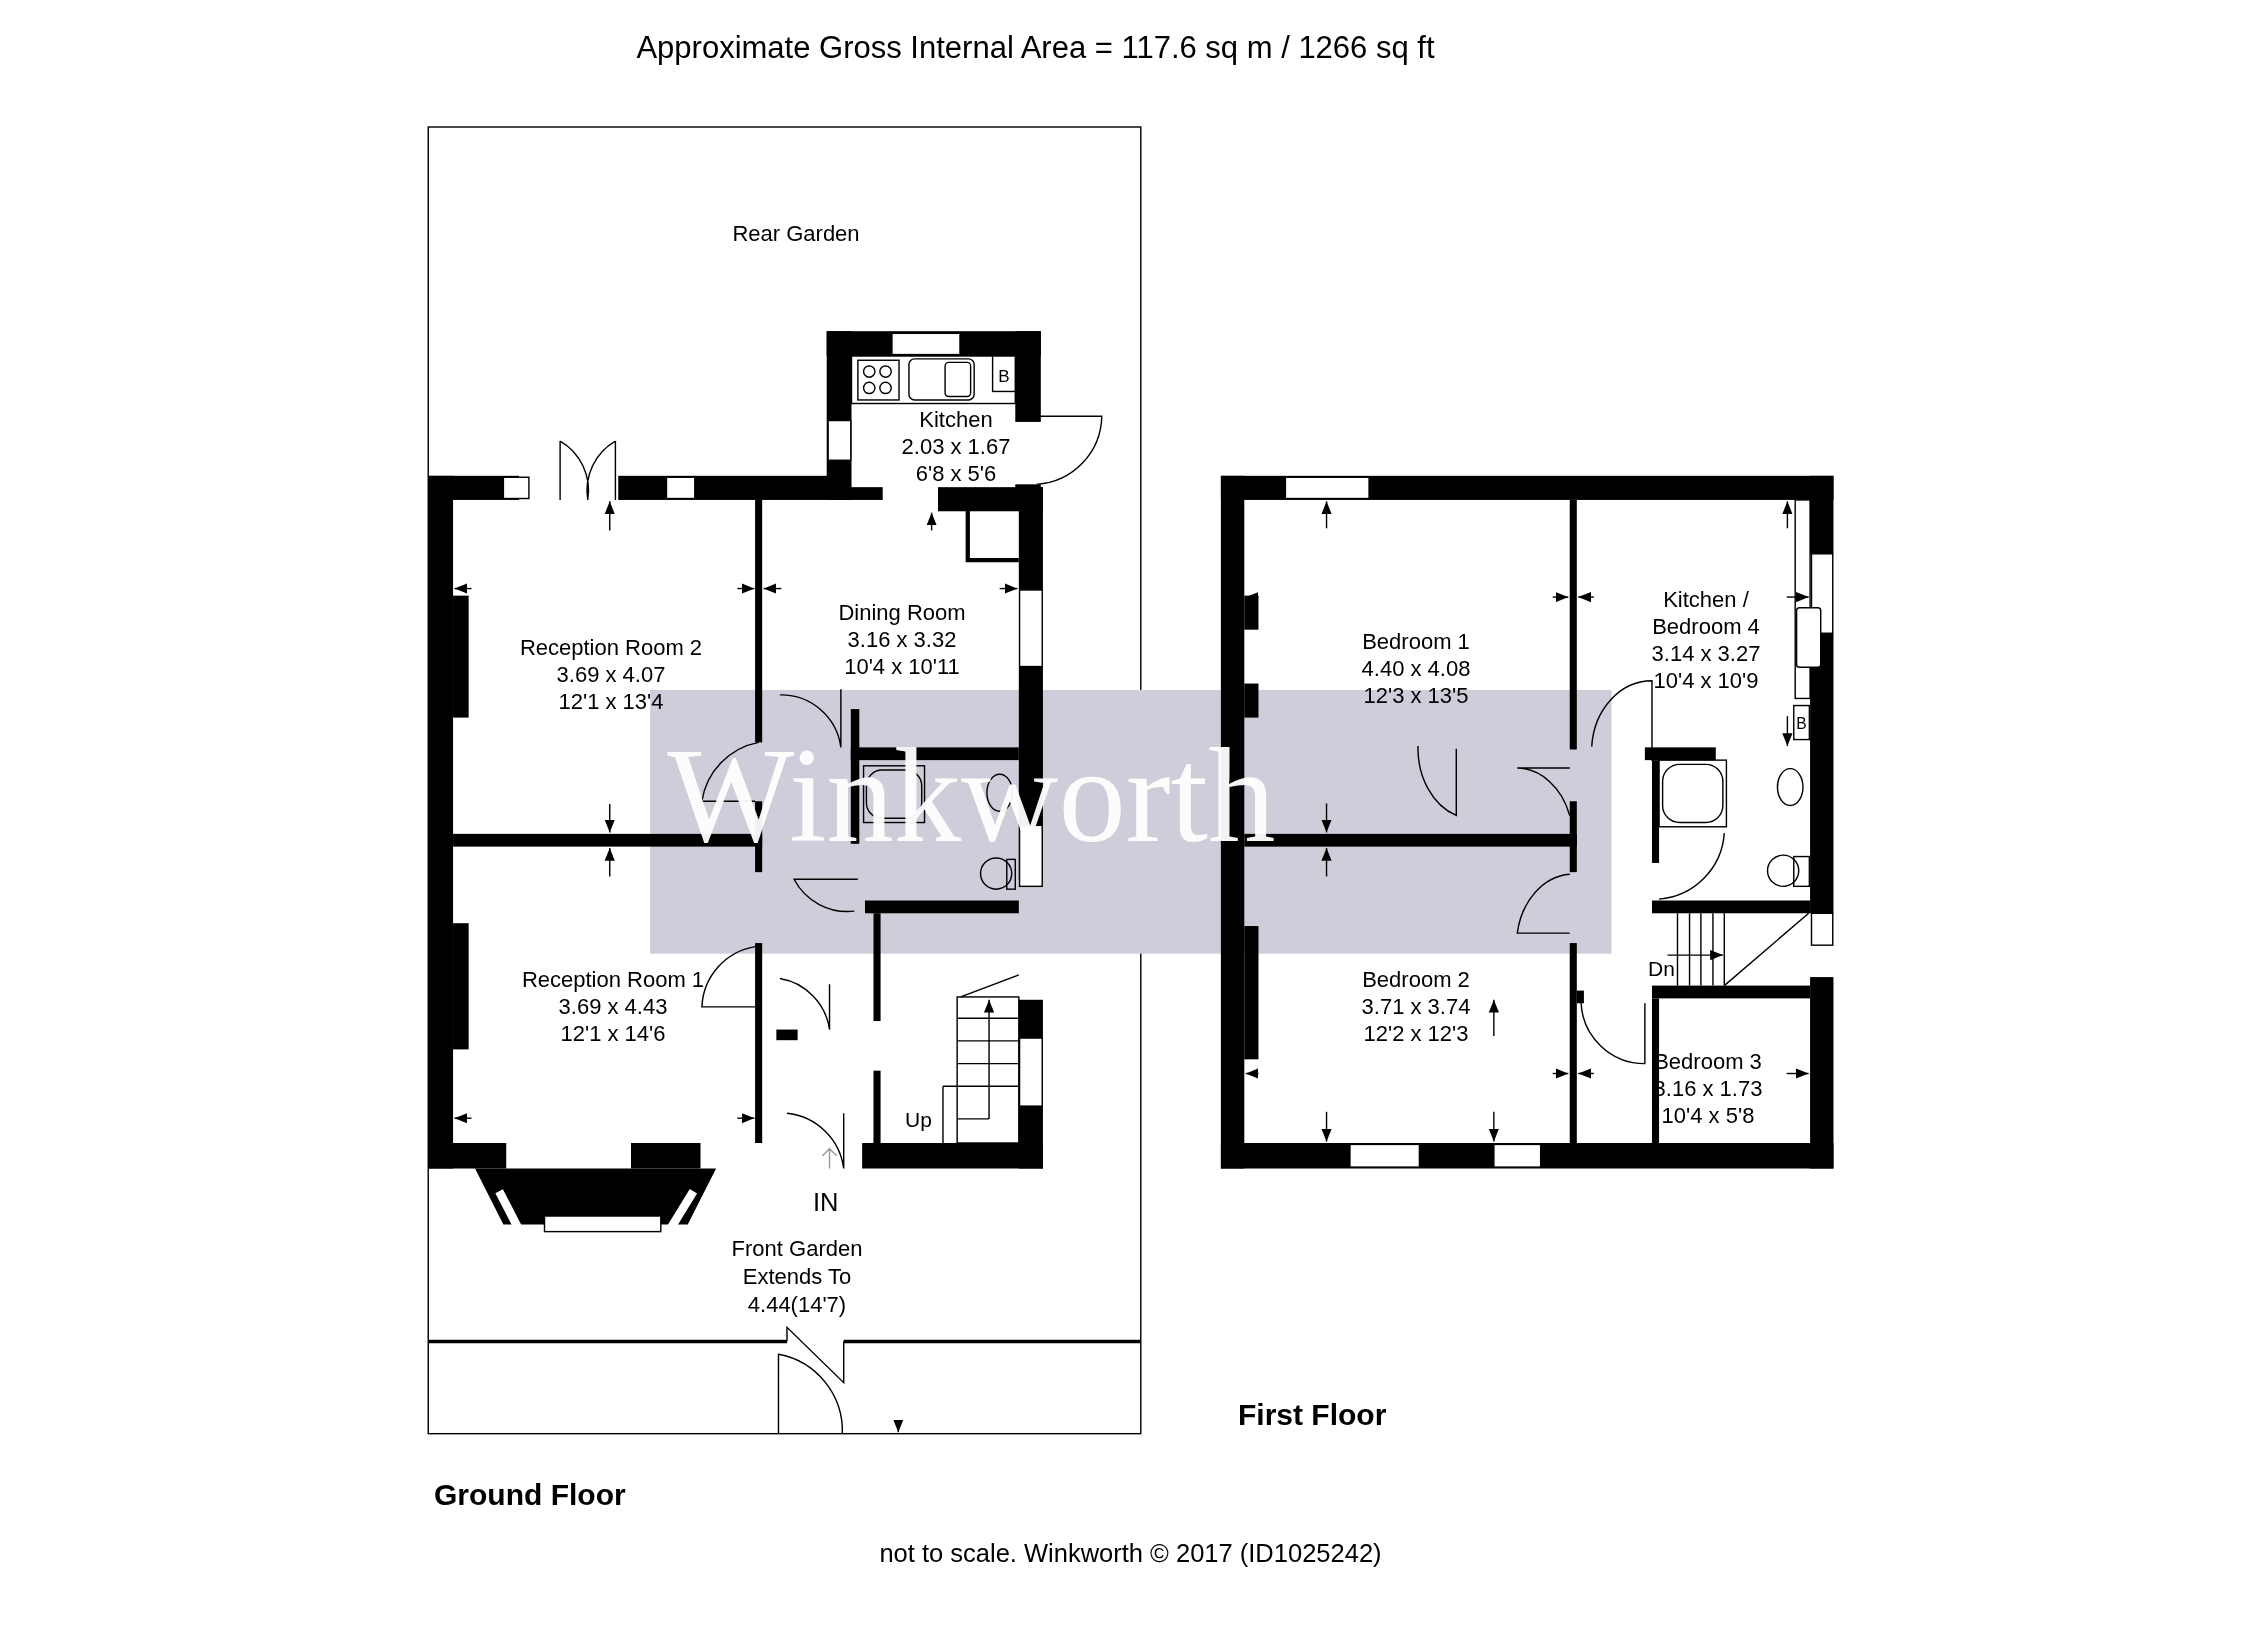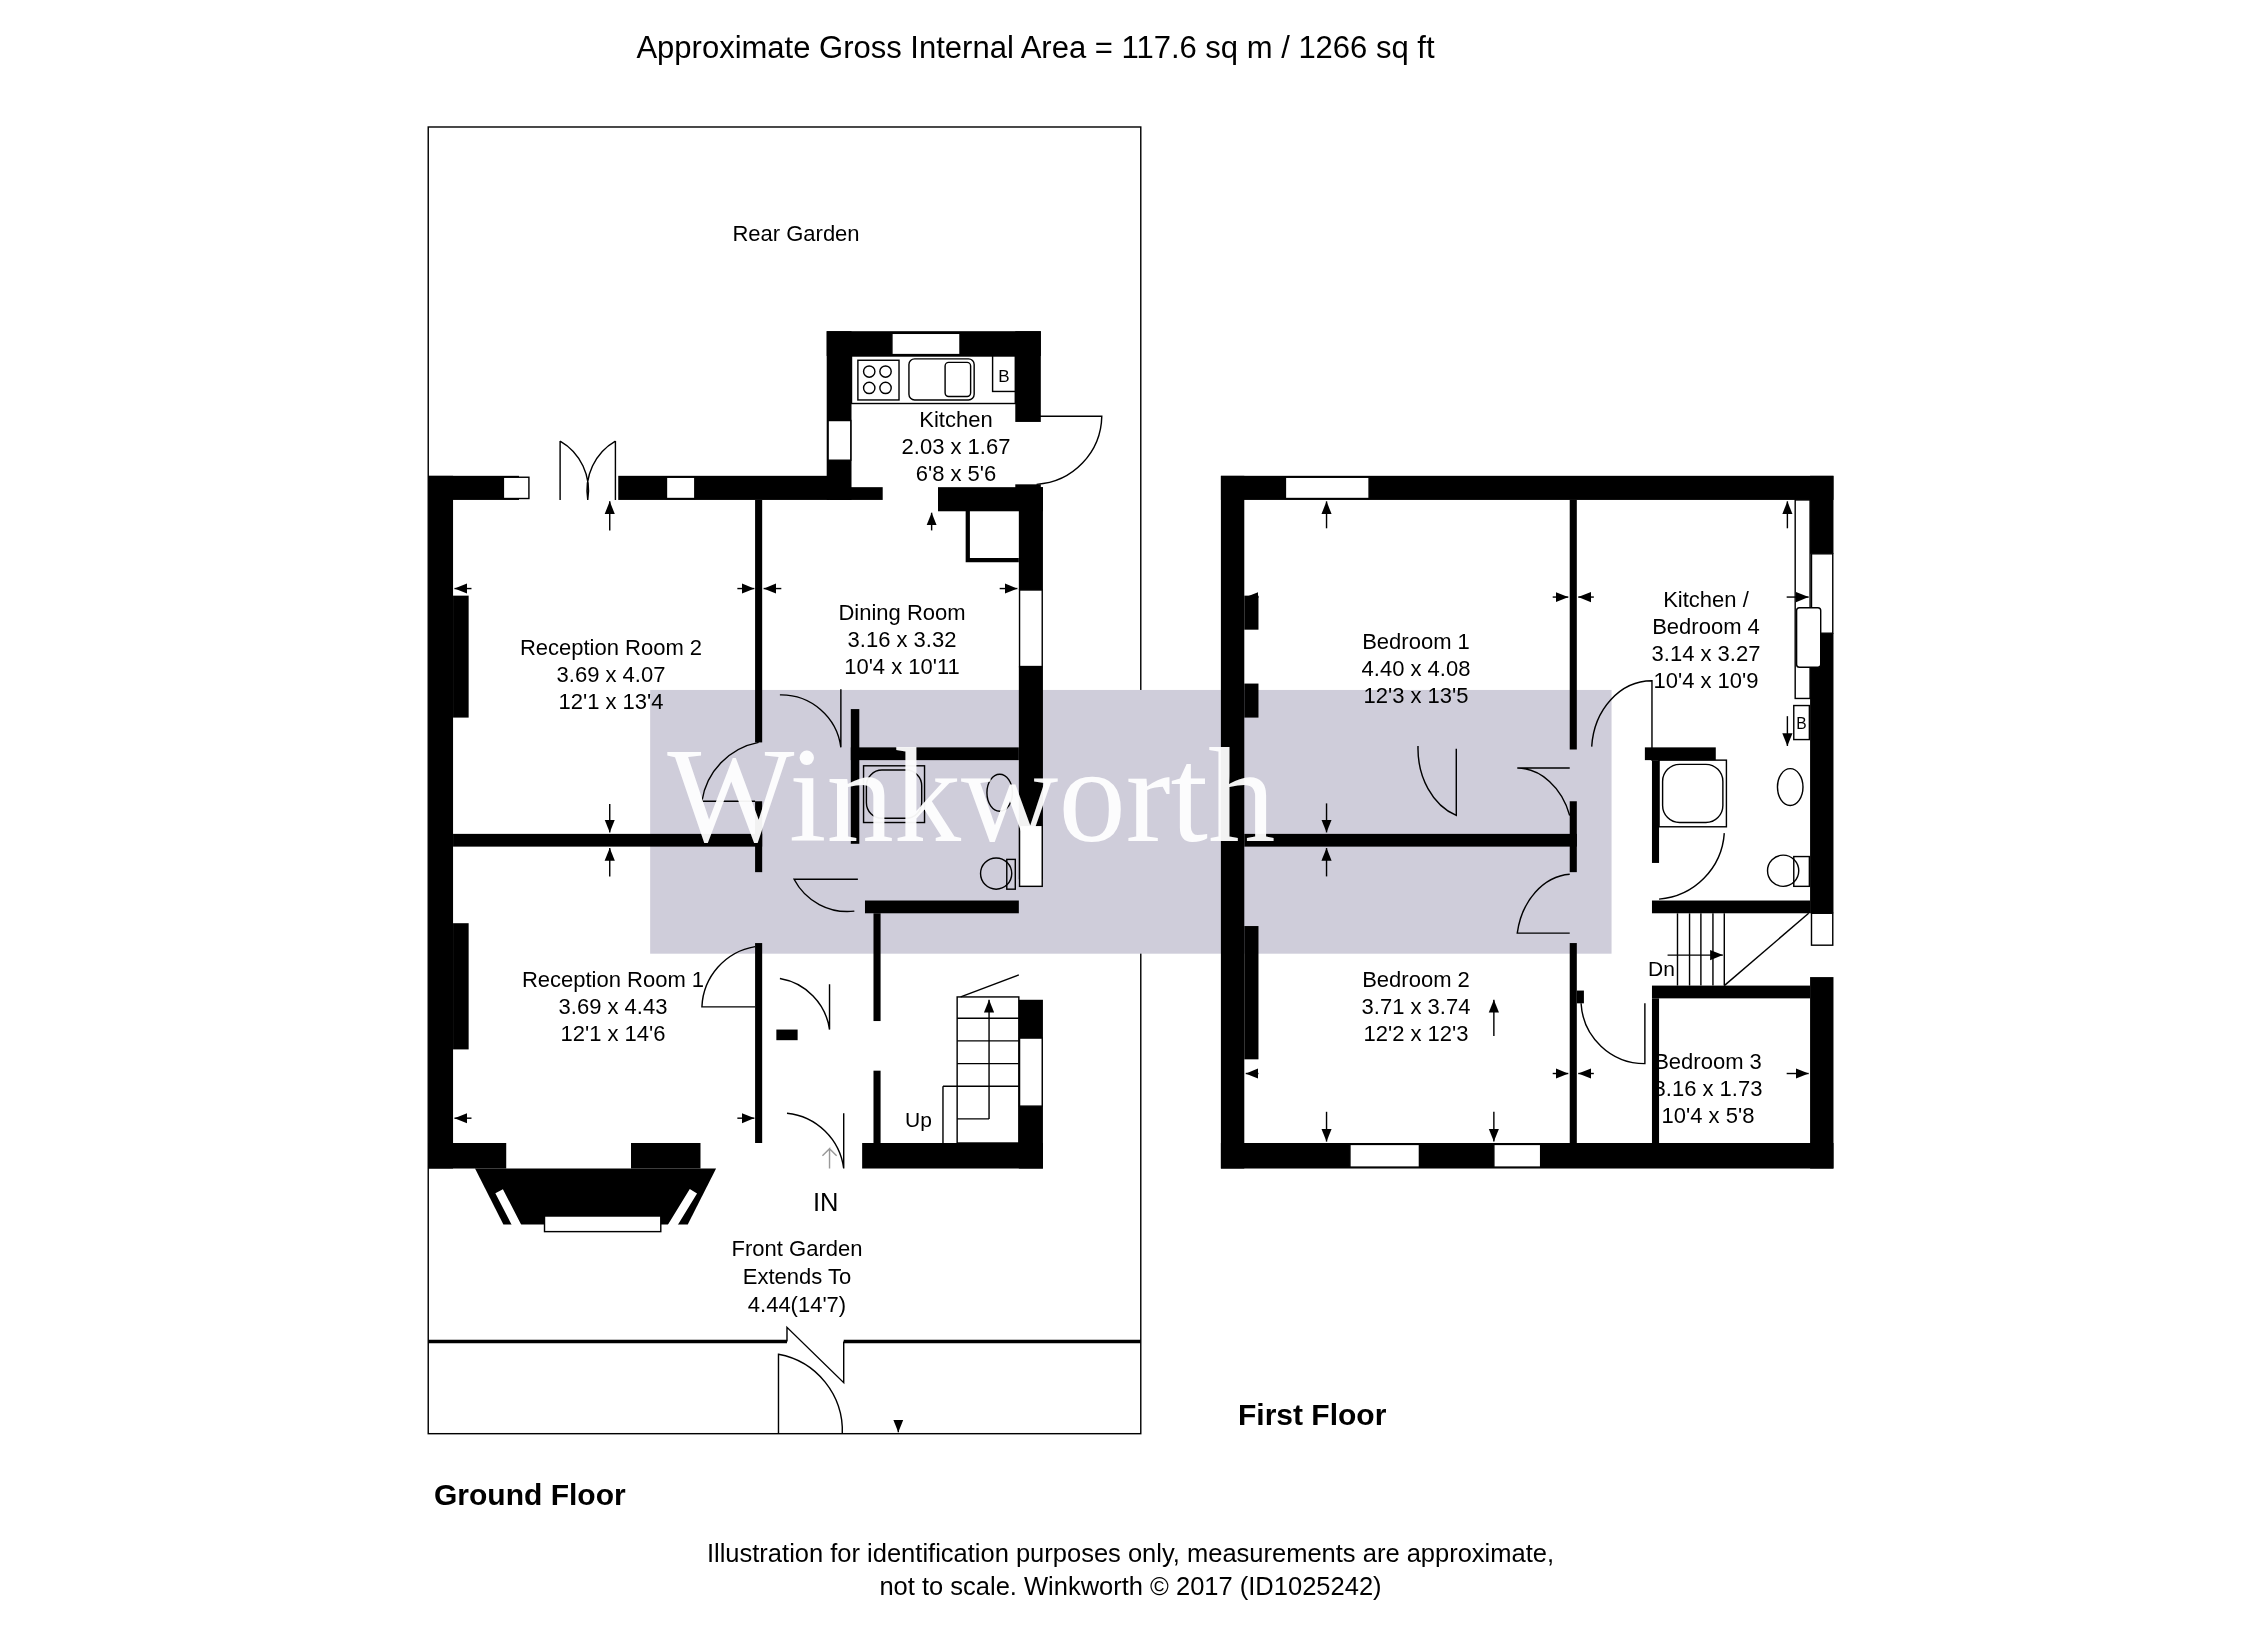--- a/index.html
+++ b/index.html
@@ -297,16 +297,15 @@
   <div>3.16 x 1.73</div>
   <div>10'4 x 5'8</div>
 </div>
 
 <div class="abs" style="left:1648px; top:957px; font-size:21px;">Dn</div>
 
 <div class="abs floor-label" style="left:434px; top:1478px;">Ground Floor</div>
 <div class="abs floor-label" style="left:1238px; top:1398px;">First Floor</div>
 
 <div class="abs footer">
-  <div>Illustration for identification purposes only, measurements are approximate,</div>
   <div>not to scale. Winkworth © 2017 (ID1025242)</div>
 </div>
 
 
 </body></html>

